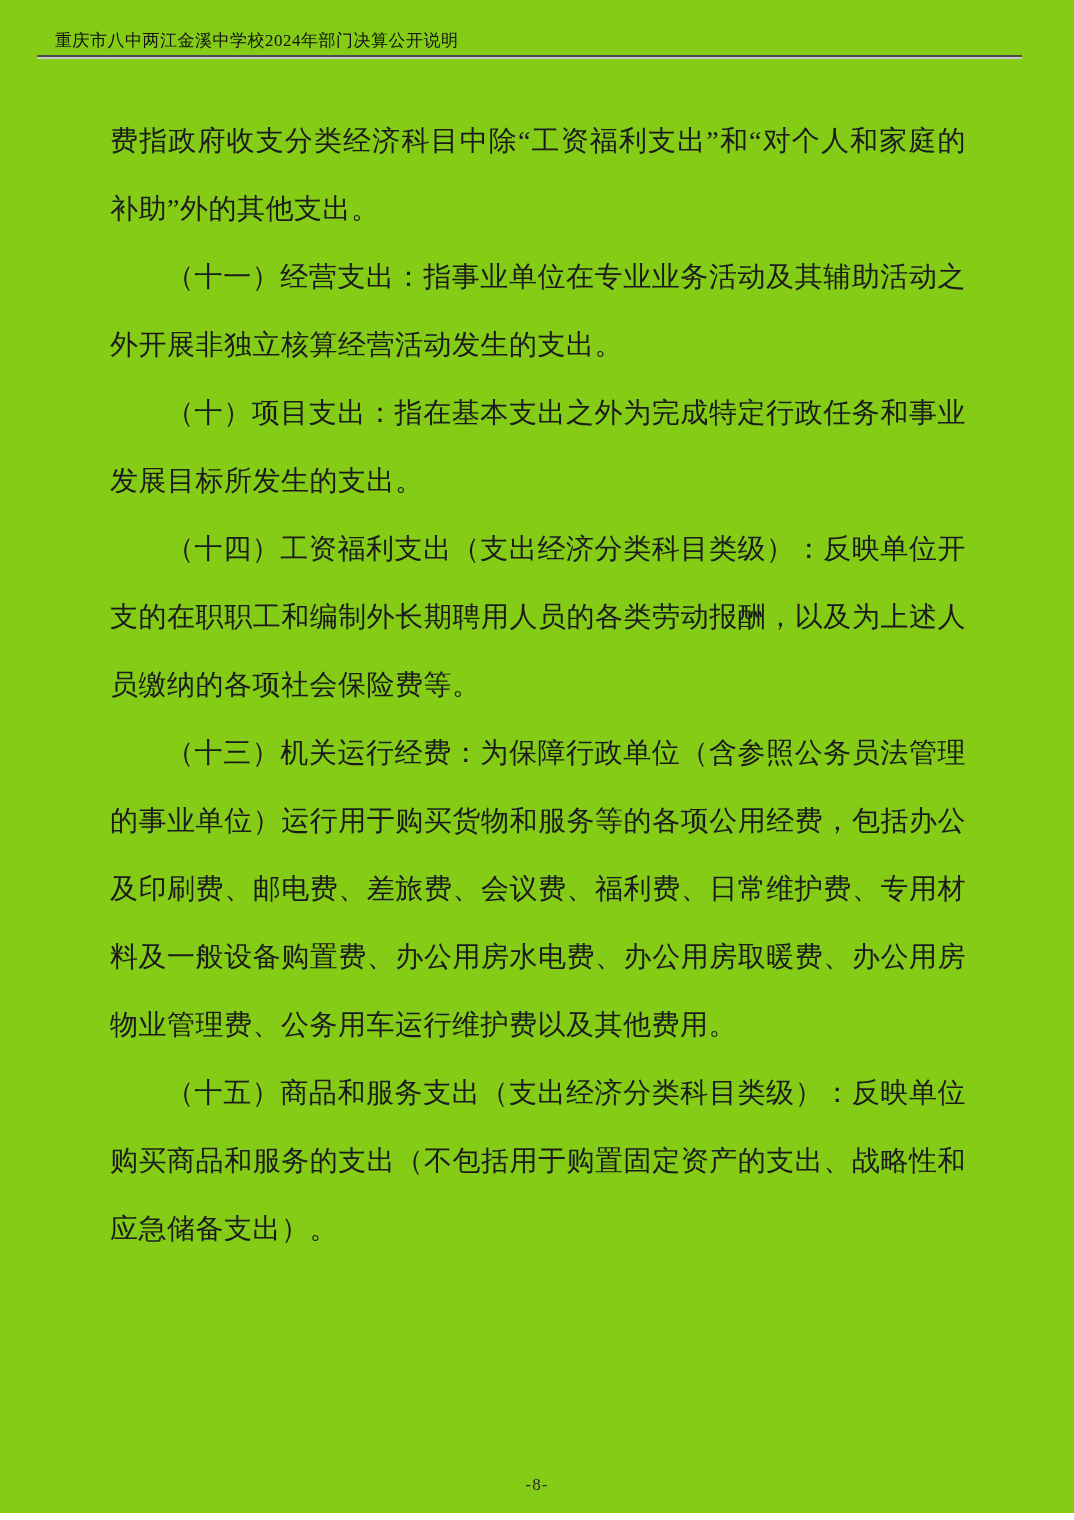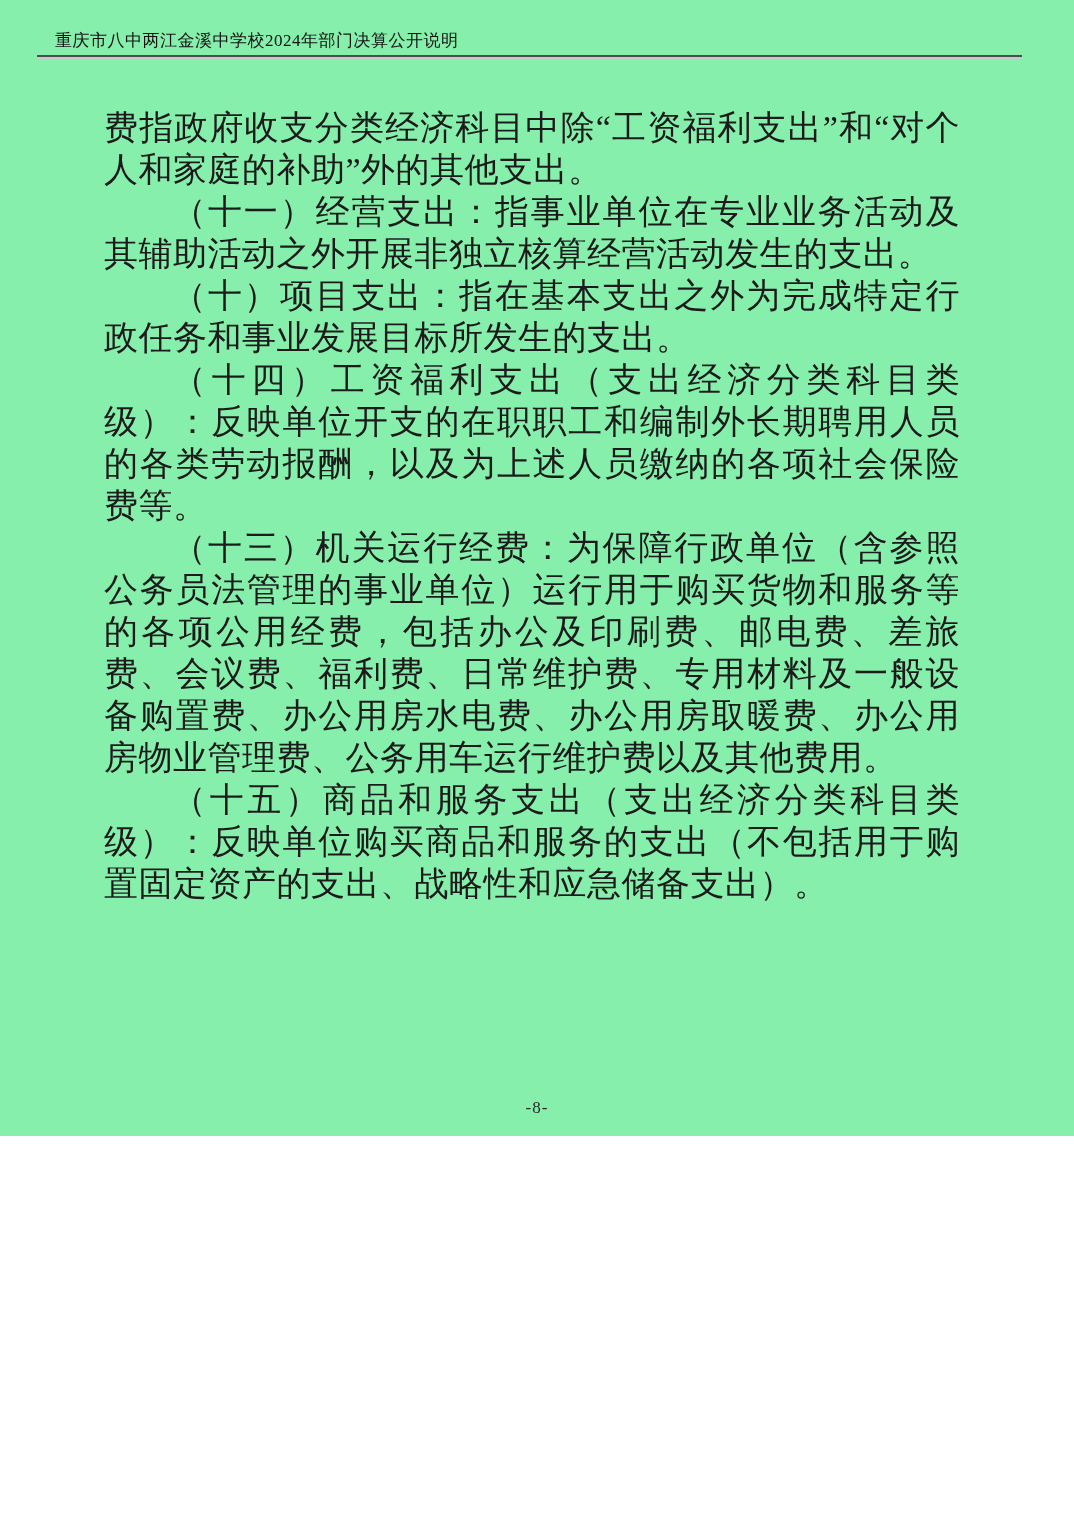--- a/index.html
+++ b/index.html
@@ -3,22 +3,22 @@
 <meta charset="utf-8">
 <style>
   html, body {
     margin: 0;
     padding: 0;
     background: #ffffff;
   }
   .page {
     position: relative;
     width: 1074px;
-    height: 1136px;
-    background: #86efac;
+    height: 1513px;
+    background: #84cc16;
     overflow: hidden;
     font-family: "Liberation Serif", "DejaVu Serif", serif;
     color: #1b1b1b;
   }
   
   .page-header {
     position: absolute;
     top: 30px;
     left: 37px;
     right: 52px;
@@ -35,24 +35,24 @@
   .header-rule {
     margin-top: 3px;
     height: 2px;
     background: #4d4d4d;
     box-shadow: 0 2px 0 #c8c8c8;
   }
   
   .doc-body {
     position: absolute;
     top: 107px;
-    left: 104px;
+    left: 110px;
     width: 856px;
-    font-size: 34px;
-    line-height: 42px;
+    font-size: 28px;
+    line-height: 68px;
     letter-spacing: 0.5px;
     text-align: justify;
     text-align-last: left;
   }
   .doc-body p {
     margin: 0;
     padding: 0;
     text-indent: 2em;
   }
   .doc-body p.no-indent {

